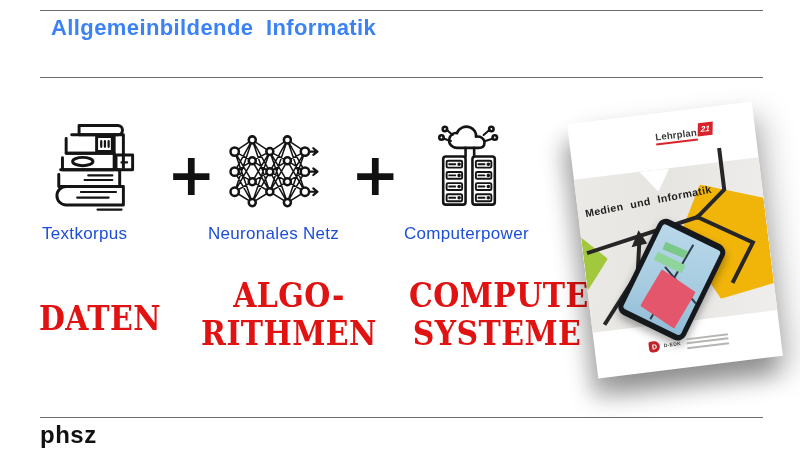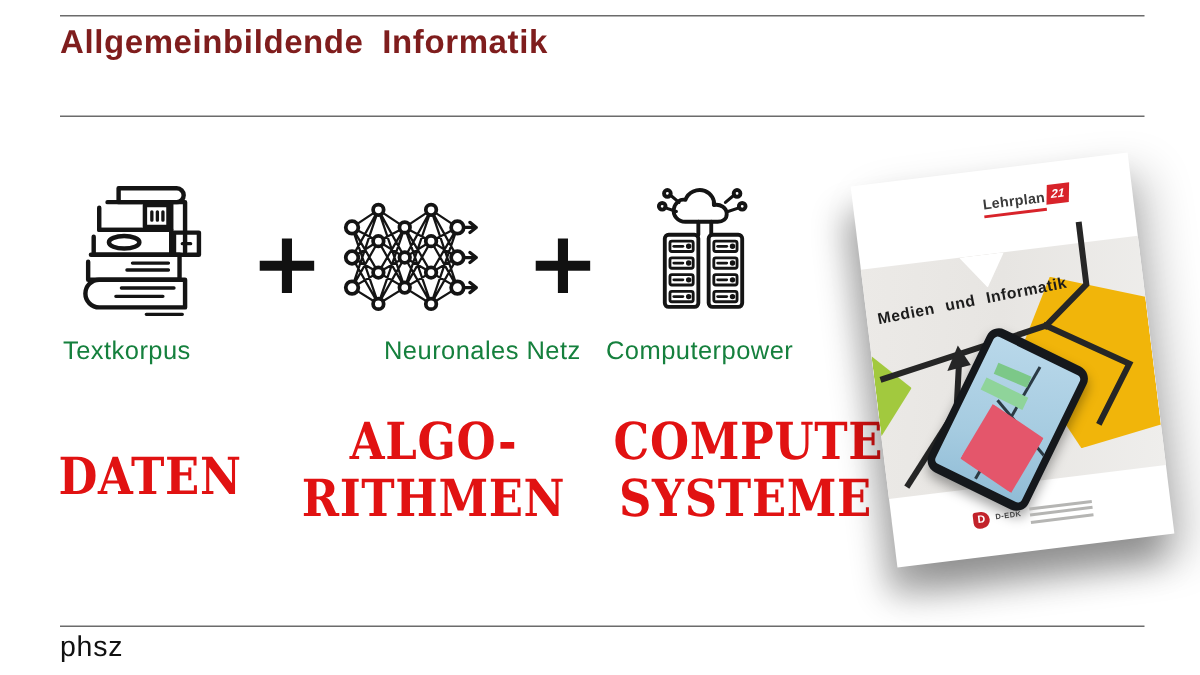--- a/index.html
+++ b/index.html
@@ -5,45 +5,45 @@
   html,body{margin:0;padding:0;}
   body{
     width:800px;height:450px;position:relative;overflow:hidden;
     background:#ffffff;font-family:"Liberation Sans",sans-serif;
   }
   .rule{position:absolute;left:40px;width:723px;height:1px;background:#6b6b6b;}
   #rule-top{top:10px;}
   #rule-mid{top:77px;}
   #rule-bottom{top:417px;}
   .slide-title{
-    position:absolute;left:40px;top:15px;
-    font-size:22px;font-weight:700;color:#7f1d1d;
+    position:absolute;left:51px;top:15px;
+    font-size:22px;font-weight:700;color:#3b82f6;
     letter-spacing:.4px;word-spacing:6px;white-space:nowrap;
   }
   .footer-brand{
     position:absolute;left:40px;top:421px;
-    font-size:19px;font-weight:400;color:#111;letter-spacing:.5px;
+    font-size:24px;font-weight:700;color:#111;letter-spacing:.5px;
   }
   .icon-box{position:absolute;}
   #icon-books{left:44px;top:119px;width:96px;height:98px;}
   #icon-neural{left:228px;top:125px;width:92px;height:90px;}
   #icon-servers{left:426px;top:121px;width:86px;height:95px;}
   .plus{
     position:absolute;width:42px;text-align:center;
     font-family:"DejaVu Sans",sans-serif;font-size:58px;font-weight:700;
     color:#111;line-height:58px;
   }
   #plus-1{left:167px;top:146px;}
   #plus-2{left:351px;top:146px;}
   .item-label{
-    position:absolute;top:224px;font-size:17px;color:#15803d;
+    position:absolute;top:224px;font-size:17px;color:#1d4ed8;
     letter-spacing:.3px;white-space:nowrap;
   }
   #label-1{left:42px;}
-  #label-2{left:208px;margin-left:48px;}
+  #label-2{left:208px;}
   #label-3{left:404px;}
   .kw{
     position:absolute;color:#e11212;text-align:center;
     font-family:"DejaVu Serif",serif;font-weight:bold;
     font-size:34px;line-height:38px;letter-spacing:.5px;
     transform:scaleX(.88);white-space:nowrap;
   }
   #kw-daten{left:30px;top:299px;width:140px;}
   #kw-algo{left:189px;top:276px;width:200px;}
   #kw-comp{left:397px;top:276px;width:200px;}

